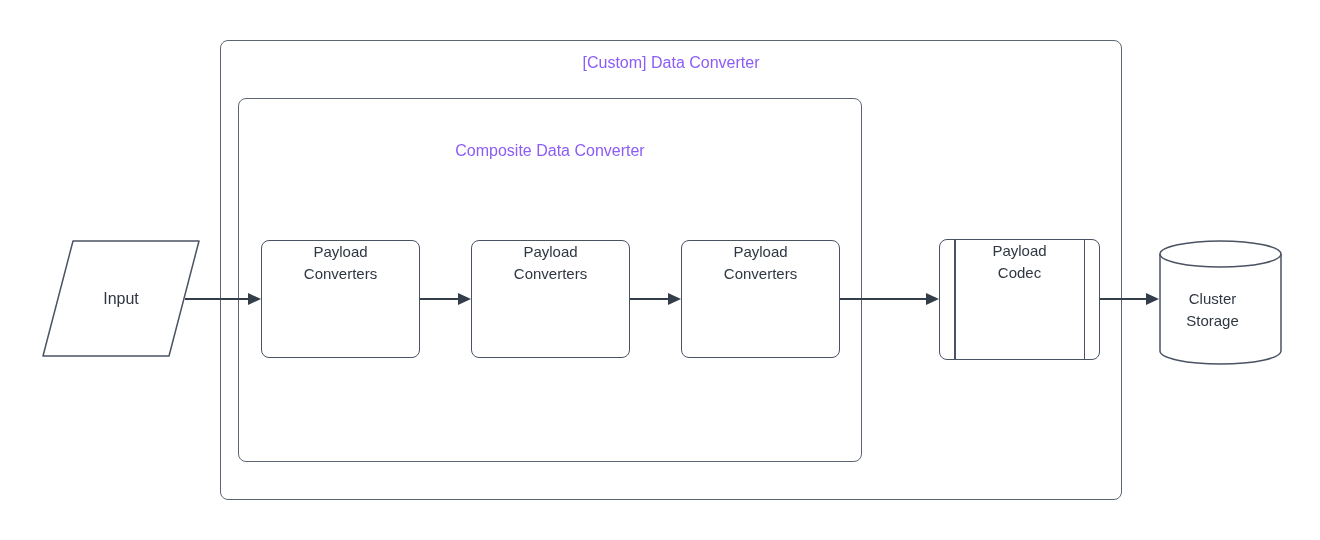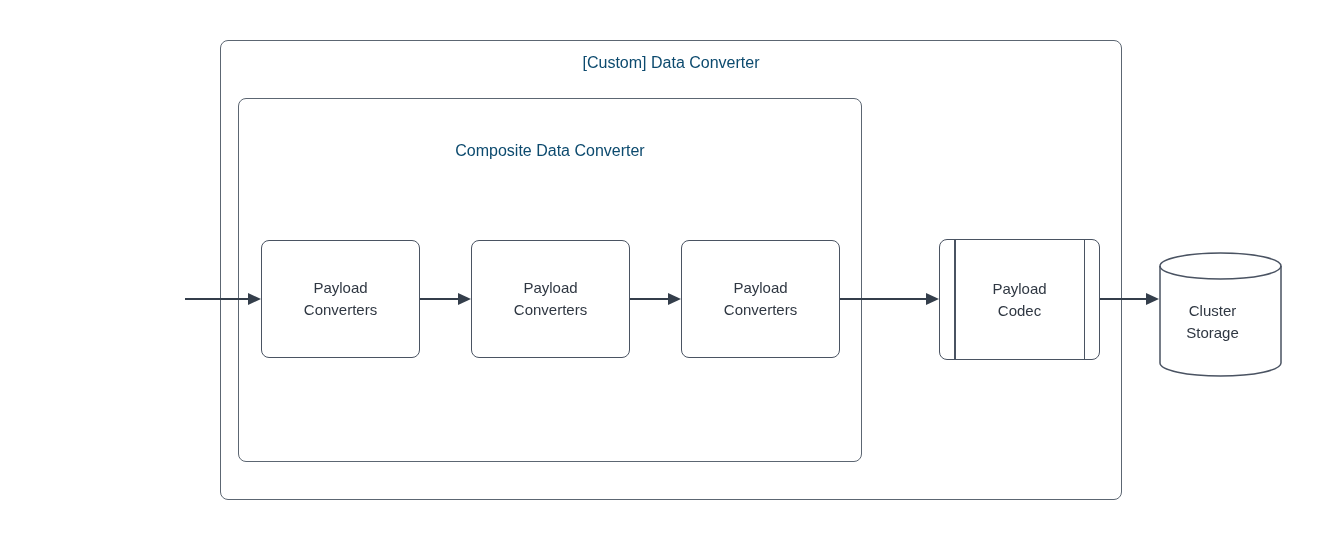--- a/index.html
+++ b/index.html
@@ -24,32 +24,31 @@
     border-radius: 8px;
     background: #ffffff;
   }
   .group-title {
     position: absolute;
     left: 0;
     width: 100%;
     text-align: center;
     font-size: 16px;
     line-height: 20px;
-    color: #0c4a6e;
+    color: #8b5cf6;
     white-space: nowrap;
   }
 
   
   .node-box {
     position: absolute;
     border: 1.5px solid #4a5362;
     border-radius: 8px;
     background: #ffffff;
     display: flex;
-    align-items: center;
     justify-content: center;
     box-sizing: border-box;
   }
   .label {
     font-size: 15px;
     line-height: 22px;
     text-align: center;
     color: #2f3742;
     white-space: pre-line;
   }
@@ -106,20 +105,28 @@
 <div class="canvas">
 
   <div class="group-box" style="left:220px; top:40px; width:900px; height:458px;">
     <div class="group-title" style="top:12px;">[Custom] Data Converter</div>
   </div>
 
   <div class="group-box" style="left:238px; top:98px; width:622px; height:362px;">
     <div class="group-title" style="top:42px;">Composite Data Converter</div>
   </div>
 
+  <div class="shape-wrap" style="left:42px; top:240px; width:158px; height:117px;">
+    <svg width="158" height="117" viewBox="0 0 158 117">
+      <path d="M31,1 H157 L127,116 H1 Z" fill="#ffffff" stroke="#4a5362" stroke-width="1.5" stroke-linejoin="round"></path>
+    </svg>
+    <div class="shape-label">
+      <span class="label" style="font-size:16px;">Input</span>
+    </div>
+  </div>
 
   <div class="node-box" style="left:261px; top:240px; width:159px; height:118px;">
     <span class="label">Payload
 Converters</span>
   </div>
 
   <div class="node-box" style="left:471px; top:240px; width:159px; height:118px;">
     <span class="label">Payload
 Converters</span>
   </div>
@@ -129,21 +136,21 @@
 Converters</span>
   </div>
 
   <div class="node-box" style="left:939px; top:239px; width:161px; height:121px;">
     <div class="codec-bar left"></div>
     <div class="codec-bar right"></div>
     <span class="label">Payload
 Codec</span>
   </div>
 
-  <div class="shape-wrap" style="left:1159px; top:252px; width:107px; height:125px;">
+  <div class="shape-wrap" style="left:1159px; top:240px; width:107px; height:125px;">
     <svg width="123" height="125" viewBox="0 0 123 125">
       <path d="M1,14 A60.5,13 0 0 1 122,14 V111 A60.5,13 0 0 1 1,111 Z" fill="#ffffff" stroke="#4a5362" stroke-width="1.5"></path>
       <path d="M1,14 A60.5,13 0 0 0 122,14" fill="none" stroke="#4a5362" stroke-width="1.5"></path>
     </svg>
     <div class="shape-label" style="top:14px;">
       <span class="label">Cluster
 Storage</span>
     </div>
   </div>
 

